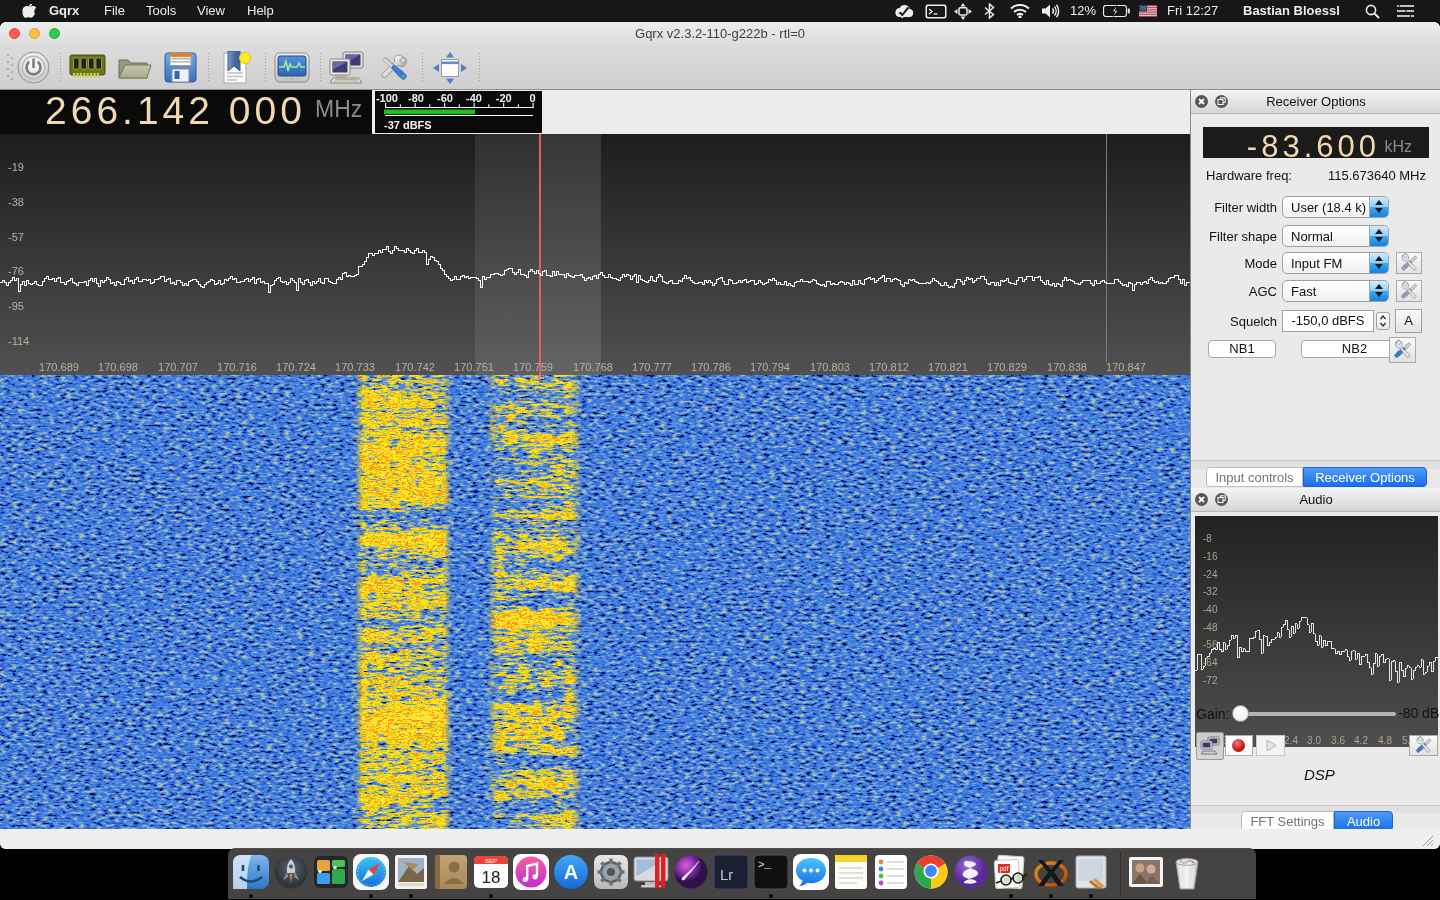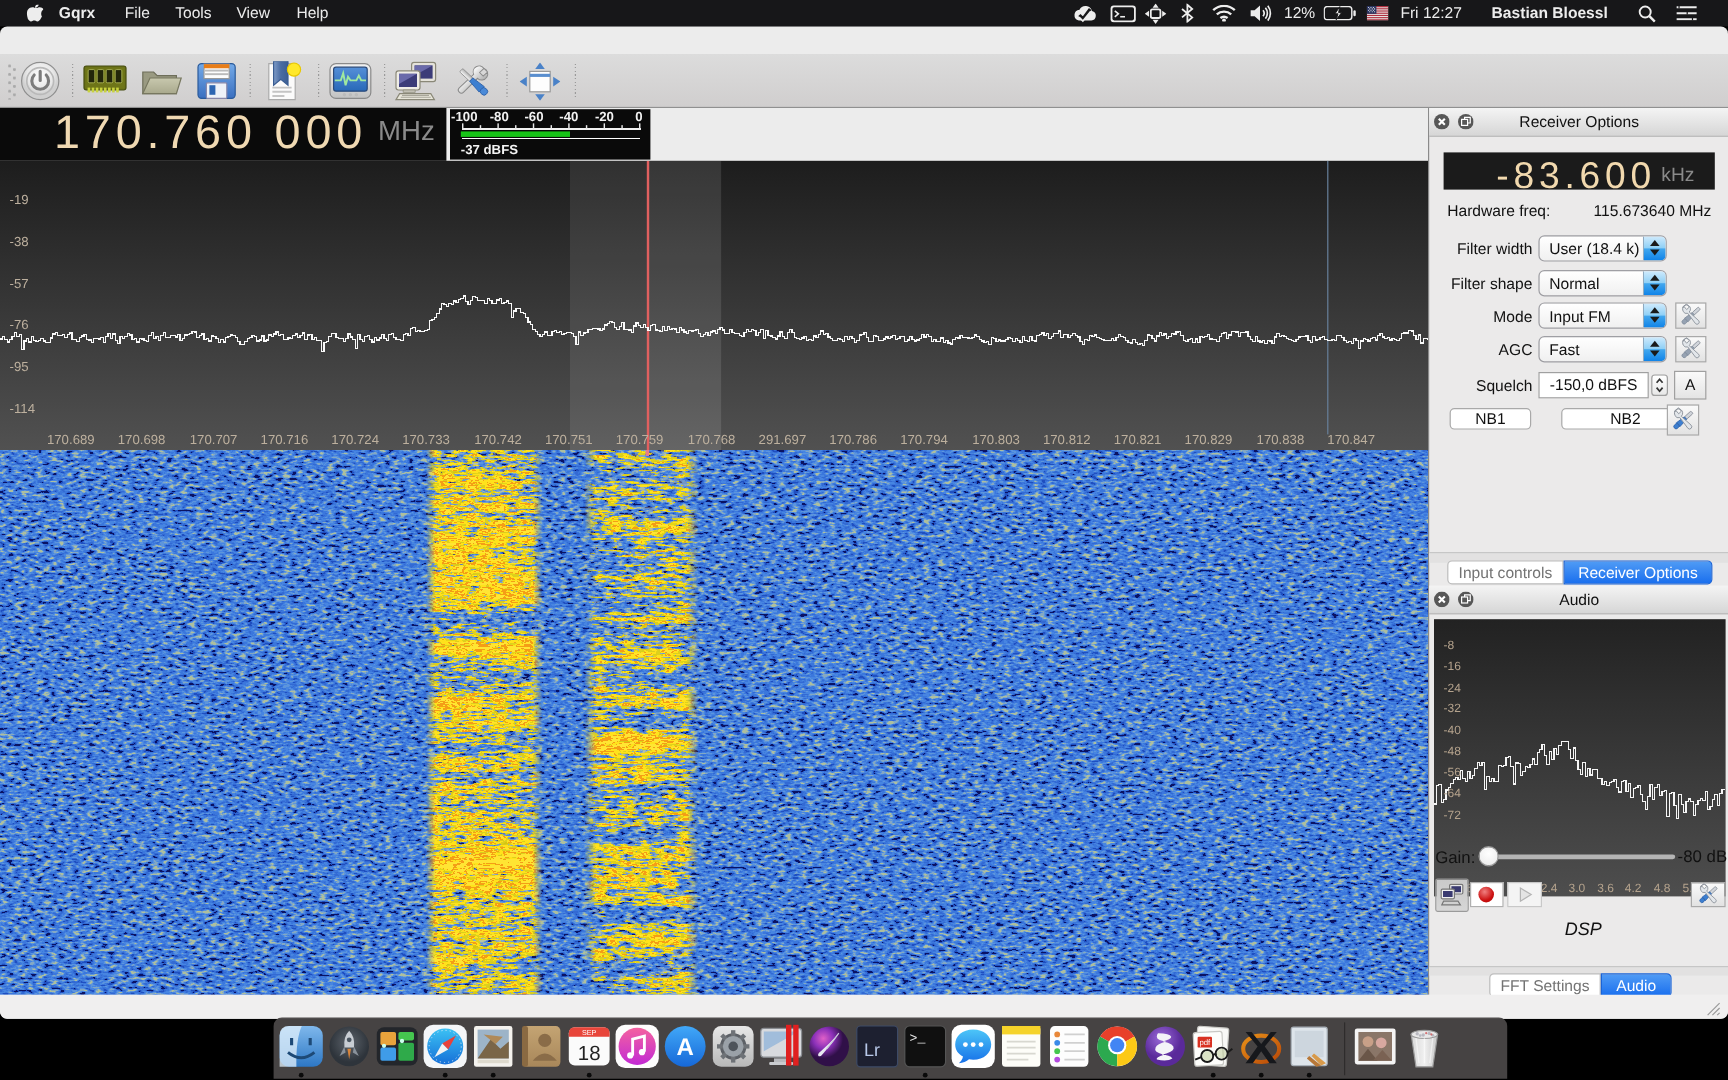--- a/index.html
+++ b/index.html
@@ -146,20 +146,26 @@
           <path d="M2.2 0 L2.2 2"></path>
           <path d="M9 5 L9 7"></path>
           <path d="M13.4 10 L13.4 12"></path>
         </g>
 </svg>
     <span class="mi" style="left:1167px">Fri 12:27</span>
     <span class="mi" style="left:1243px;font-weight:bold">Bastian Bloessl</span>
   </div>
 
   <div id="win" class="abs">
+    <div id="titlebar" class="abs">
+      <div class="tl" style="left:9px;background:#fc5b57;border:0.5px solid #dd4744"></div>
+      <div class="tl" style="left:29px;background:#fdbe3f;border:0.5px solid #de9f34"></div>
+      <div class="tl" style="left:49px;background:#34c948;border:0.5px solid #2aad3c"></div>
+      <div id="title">Gqrx v2.3.2-110-g222b - rtl=0</div>
+    </div>
 
     <div id="toolbar" class="abs">
       <div class="abs" style="left:6px;top:8px;width:8px;height:30px;
 background-image:radial-gradient(circle at 2px 2px,#aaa 1px,transparent 1.4px),radial-gradient(circle at 6px 5px,#aaa 1px,transparent 1.4px);background-size:8px 7px;"></div>
 <div class="vsep" style="left:60px"></div>
 <div class="vsep" style="left:208px"></div>
 <div class="vsep" style="left:265px"></div>
 <div class="vsep" style="left:320px"></div>
 <div class="vsep" style="left:422px"></div>
 <div class="vsep" style="left:479px"></div>
@@ -296,21 +302,21 @@
 <path d="M0 16 L6 12 L6 20 Z"></path>
             <path d="M34 16 L28 12 L28 20 Z"></path>
           </g>
 <rect x="8.5" y="7.5" width="17" height="17" fill="#fdfdfd" stroke="#999"></rect>
 <rect x="8.5" y="9.5" width="17" height="2.6" fill="#5a8ece"></rect>
 </svg>
     </div>
 
     <div id="freqrow" class="abs">
       <div id="lcdmain" class="abs">
-        <div class="abs" style="left:45px;top:-1px;font-size:39px;letter-spacing:4px;">170.760 000</div>
+        <div class="abs" style="left:45px;top:-1px;font-size:39px;letter-spacing:4px;">266.142 000</div>
         <div class="abs" style="left:315px;top:6px;font-size:23px;color:#8a8a8a;">MHz</div>
       </div>
       <div id="meterback" class="abs"></div>
       <div id="meter" class="abs">
         <div class="abs" style="left:11.9px;top:1px;transform:translateX(-50%);color:#f2f2f2;font-size:11px;font-weight:bold;">-100</div>
 <div class="abs" style="left:41px;top:1px;transform:translateX(-50%);color:#f2f2f2;font-size:11px;font-weight:bold;">-80</div>
 <div class="abs" style="left:70px;top:1px;transform:translateX(-50%);color:#f2f2f2;font-size:11px;font-weight:bold;">-60</div>
 <div class="abs" style="left:99px;top:1px;transform:translateX(-50%);color:#f2f2f2;font-size:11px;font-weight:bold;">-40</div>
 <div class="abs" style="left:128.7px;top:1px;transform:translateX(-50%);color:#f2f2f2;font-size:11px;font-weight:bold;">-20</div>
 <div class="abs" style="left:157.5px;top:1px;transform:translateX(-50%);color:#f2f2f2;font-size:11px;font-weight:bold;">0</div>
@@ -352,21 +358,21 @@
       <div class="xlab" style="left:59px">170.689</div>
 <div class="xlab" style="left:118px">170.698</div>
 <div class="xlab" style="left:178px">170.707</div>
 <div class="xlab" style="left:237px">170.716</div>
 <div class="xlab" style="left:296px">170.724</div>
 <div class="xlab" style="left:355px">170.733</div>
 <div class="xlab" style="left:415px">170.742</div>
 <div class="xlab" style="left:474px">170.751</div>
 <div class="xlab" style="left:533px">170.759</div>
 <div class="xlab" style="left:593px">170.768</div>
-<div class="xlab" style="left:652px">291.697</div>
+<div class="xlab" style="left:652px">170.777</div>
 <div class="xlab" style="left:711px">170.786</div>
 <div class="xlab" style="left:770px">170.794</div>
 <div class="xlab" style="left:830px">170.803</div>
 <div class="xlab" style="left:889px">170.812</div>
 <div class="xlab" style="left:948px">170.821</div>
 <div class="xlab" style="left:1007px">170.829</div>
 <div class="xlab" style="left:1067px">170.838</div>
 <div class="xlab" style="left:1126px">170.847</div>
     </div>
 

